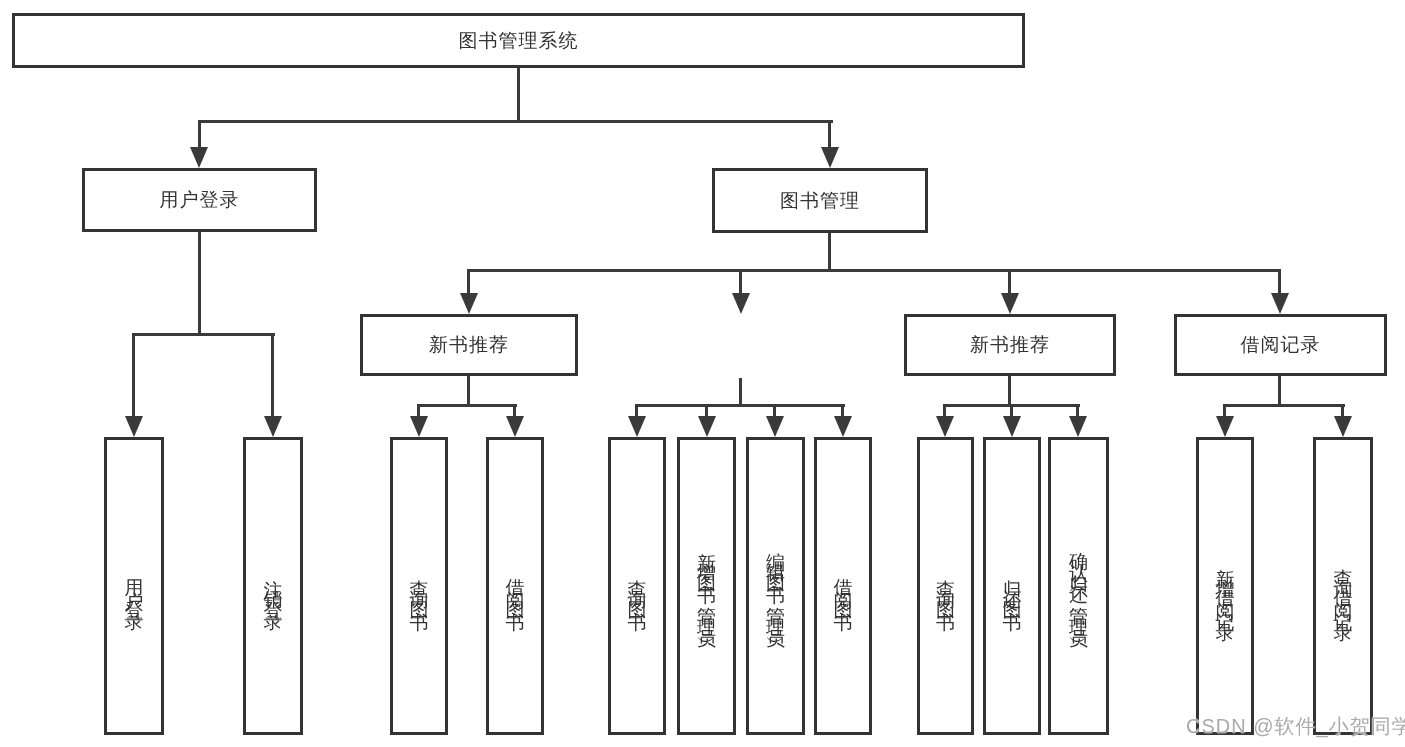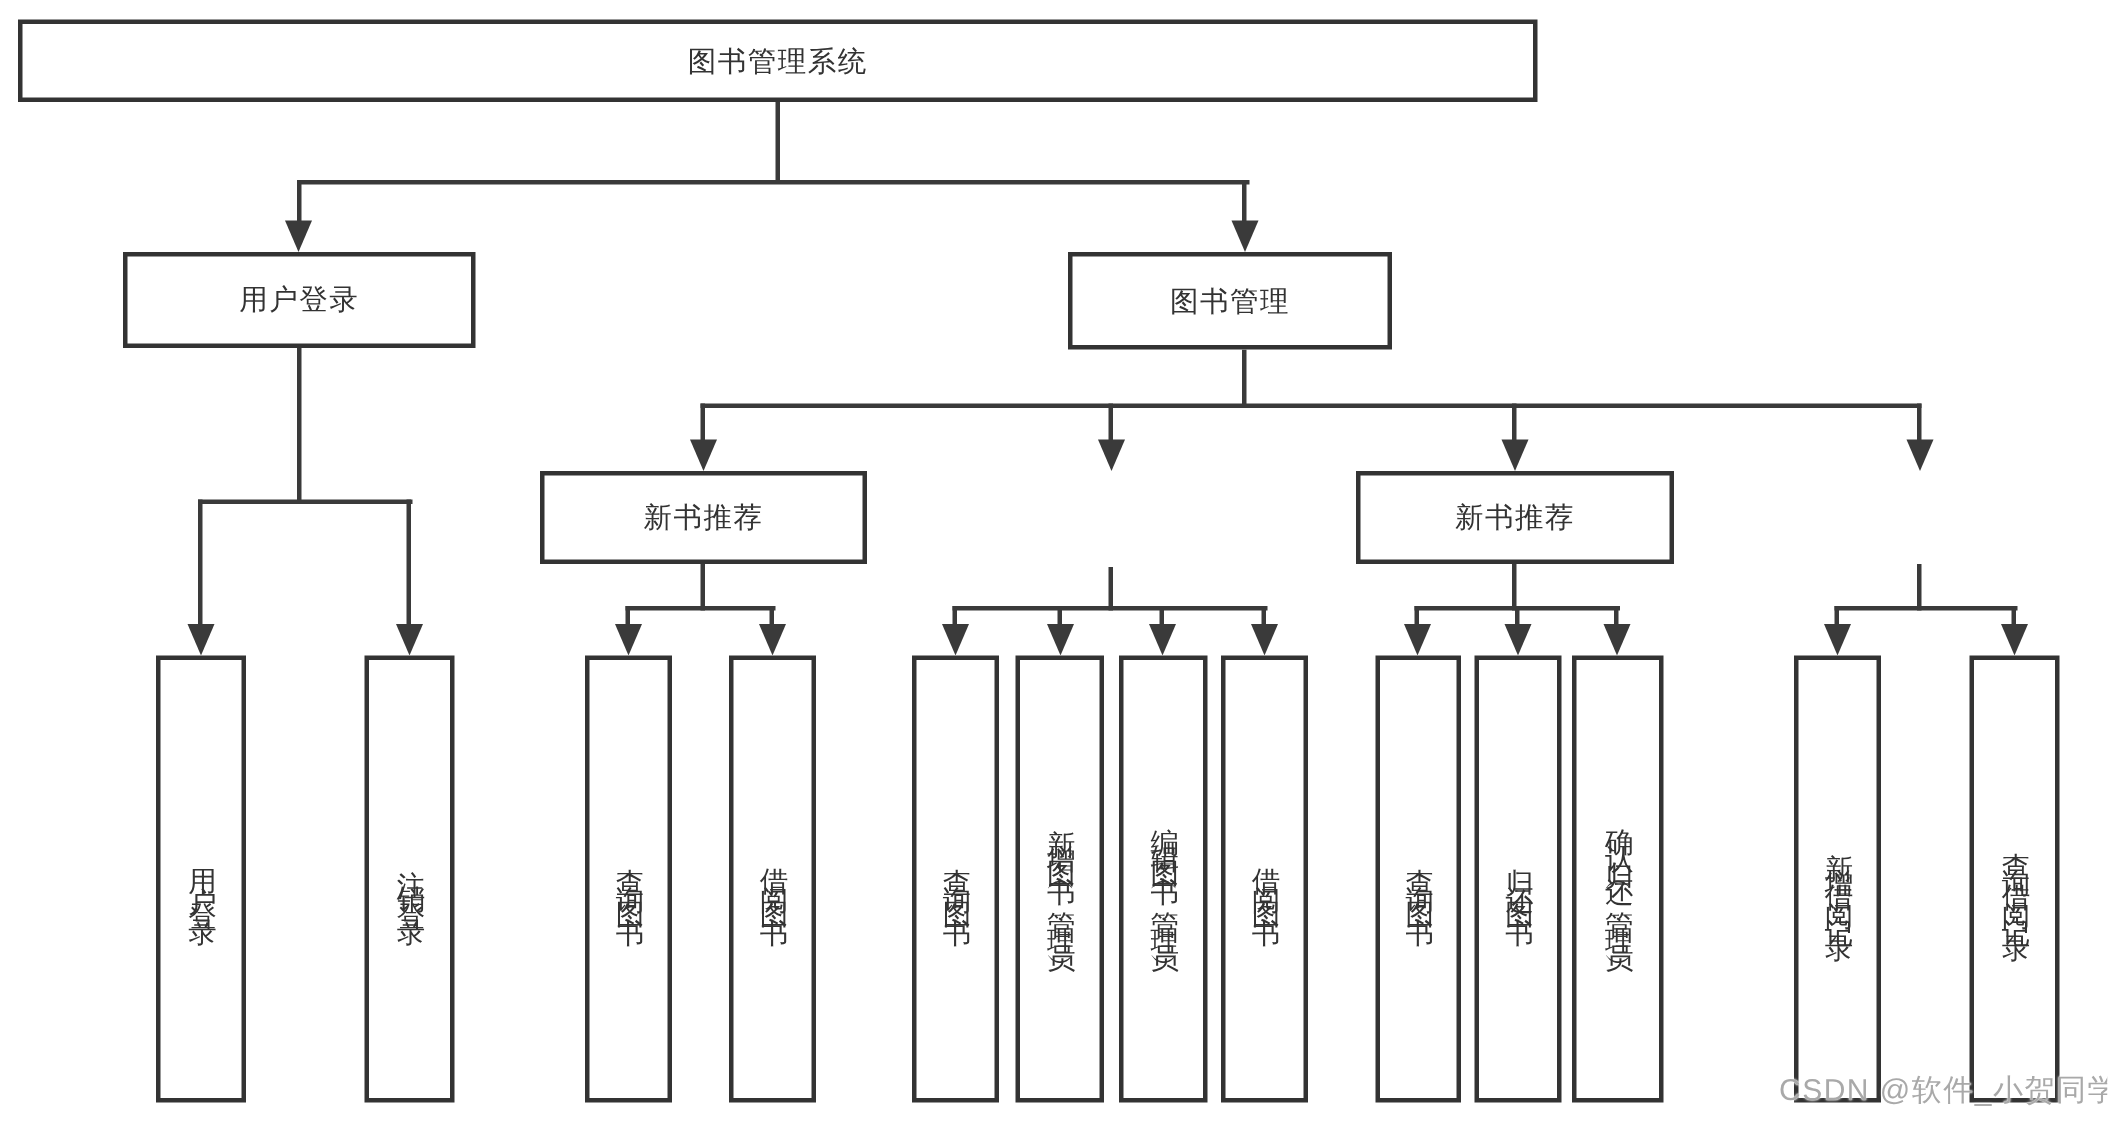--- a/index.html
+++ b/index.html
@@ -96,20 +96,23 @@
   <div class="node h" style="left:712px;top:168px;width:216px;height:65px">
     <span class="lbl">图书管理</span>
   </div>
 
   <div class="node h" style="left:360px;top:314px;width:218px;height:62px">
     <span class="lbl">新书推荐</span>
   </div>
   <div class="node h" style="left:904px;top:314px;width:212px;height:62px">
     <span class="lbl">新书推荐</span>
   </div>
+  <div class="node h" style="left:1174px;top:314px;width:213px;height:62px">
+    <span class="lbl">借阅记录</span>
+  </div>
 
   <div class="node v" style="left:104px;top:437px;width:60px;height:298px">
     <span class="lbl">用户登录</span>
   </div>
   <div class="node v" style="left:243px;top:437px;width:60px;height:298px">
     <span class="lbl">注销登录</span>
   </div>
 
   <div class="node v" style="left:390px;top:437px;width:58px;height:298px">
     <span class="lbl">查询图书</span>

